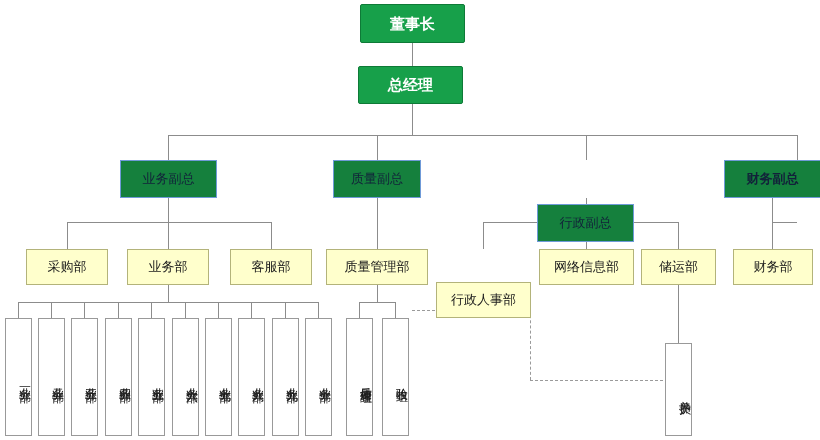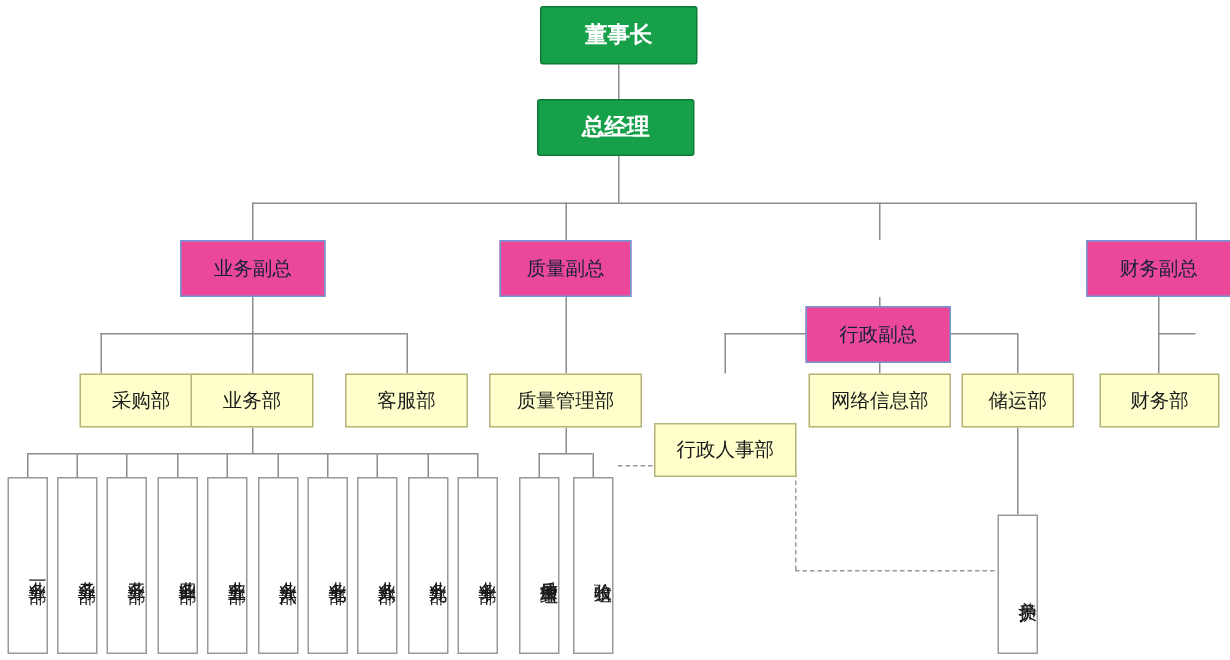--- a/index.html
+++ b/index.html
@@ -37,21 +37,21 @@
   .node.green {
     background: #17a04a;
     border-color: #0e7a37;
     color: #ffffff;
     font-weight: bold;
     font-size: 15px;
     border-radius: 2px;
     justify-content: center;
   }
   .node.blue {
-    background: #ec4899;
+    background: #15803d;
     border-color: #6f9ad8;
     color: #12213a;
     font-size: 13px;
   }
   .node.yellow {
     background: #ffffcc;
     border-color: #b3b37a;
     color: #1a1a1a;
     font-size: 13px;
   }
@@ -142,38 +142,38 @@
   <div class="line v" style="left:678px; top:285px; height:58px;"></div>
 
   <div class="dash-h" style="left:412px; top:310px; width:118px;"></div>
   <div class="dash-v" style="left:530px; top:310px; height:70px;"></div>
   <div class="dash-h" style="left:530px; top:380px; width:148px;"></div>
 
   <div class="node green" style="left:360px; top:4px; width:105px; height:39px;">
     <span>董事长</span>
   </div>
 
-  <div class="node green" style="left:358px; top:66px; width:105px; height:38px;text-decoration:underline;">
+  <div class="node green" style="left:358px; top:66px; width:105px; height:38px;">
     <span>总经理</span>
   </div>
 
   <div class="node blue" style="left:120px; top:160px; width:97px; height:38px;">
     <span>业务副总</span>
   </div>
   <div class="node blue" style="left:333px; top:160px; width:88px; height:38px;">
     <span>质量副总</span>
   </div>
   <div class="node blue" style="left:537px; top:160px; width:97px; height:38px;margin-top:44px;">
     <span>行政副总</span>
   </div>
-  <div class="node blue" style="left:724px; top:160px; width:97px; height:38px;">
+  <div class="node blue" style="left:724px; top:160px; width:97px; height:38px;font-weight:bold;">
     <span>财务副总</span>
   </div>
 
-  <div class="node yellow" style="left:26px; top:249px; width:82px; height:36px;margin-left:27px;">
+  <div class="node yellow" style="left:26px; top:249px; width:82px; height:36px;">
     <span>采购部</span>
   </div>
   <div class="node yellow" style="left:127px; top:249px; width:82px; height:36px;">
     <span>业务部</span>
   </div>
   <div class="node yellow" style="left:230px; top:249px; width:82px; height:36px;">
     <span>客服部</span>
   </div>
   <div class="node yellow" style="left:326px; top:249px; width:102px; height:36px;">
     <span>质量管理部</span>

